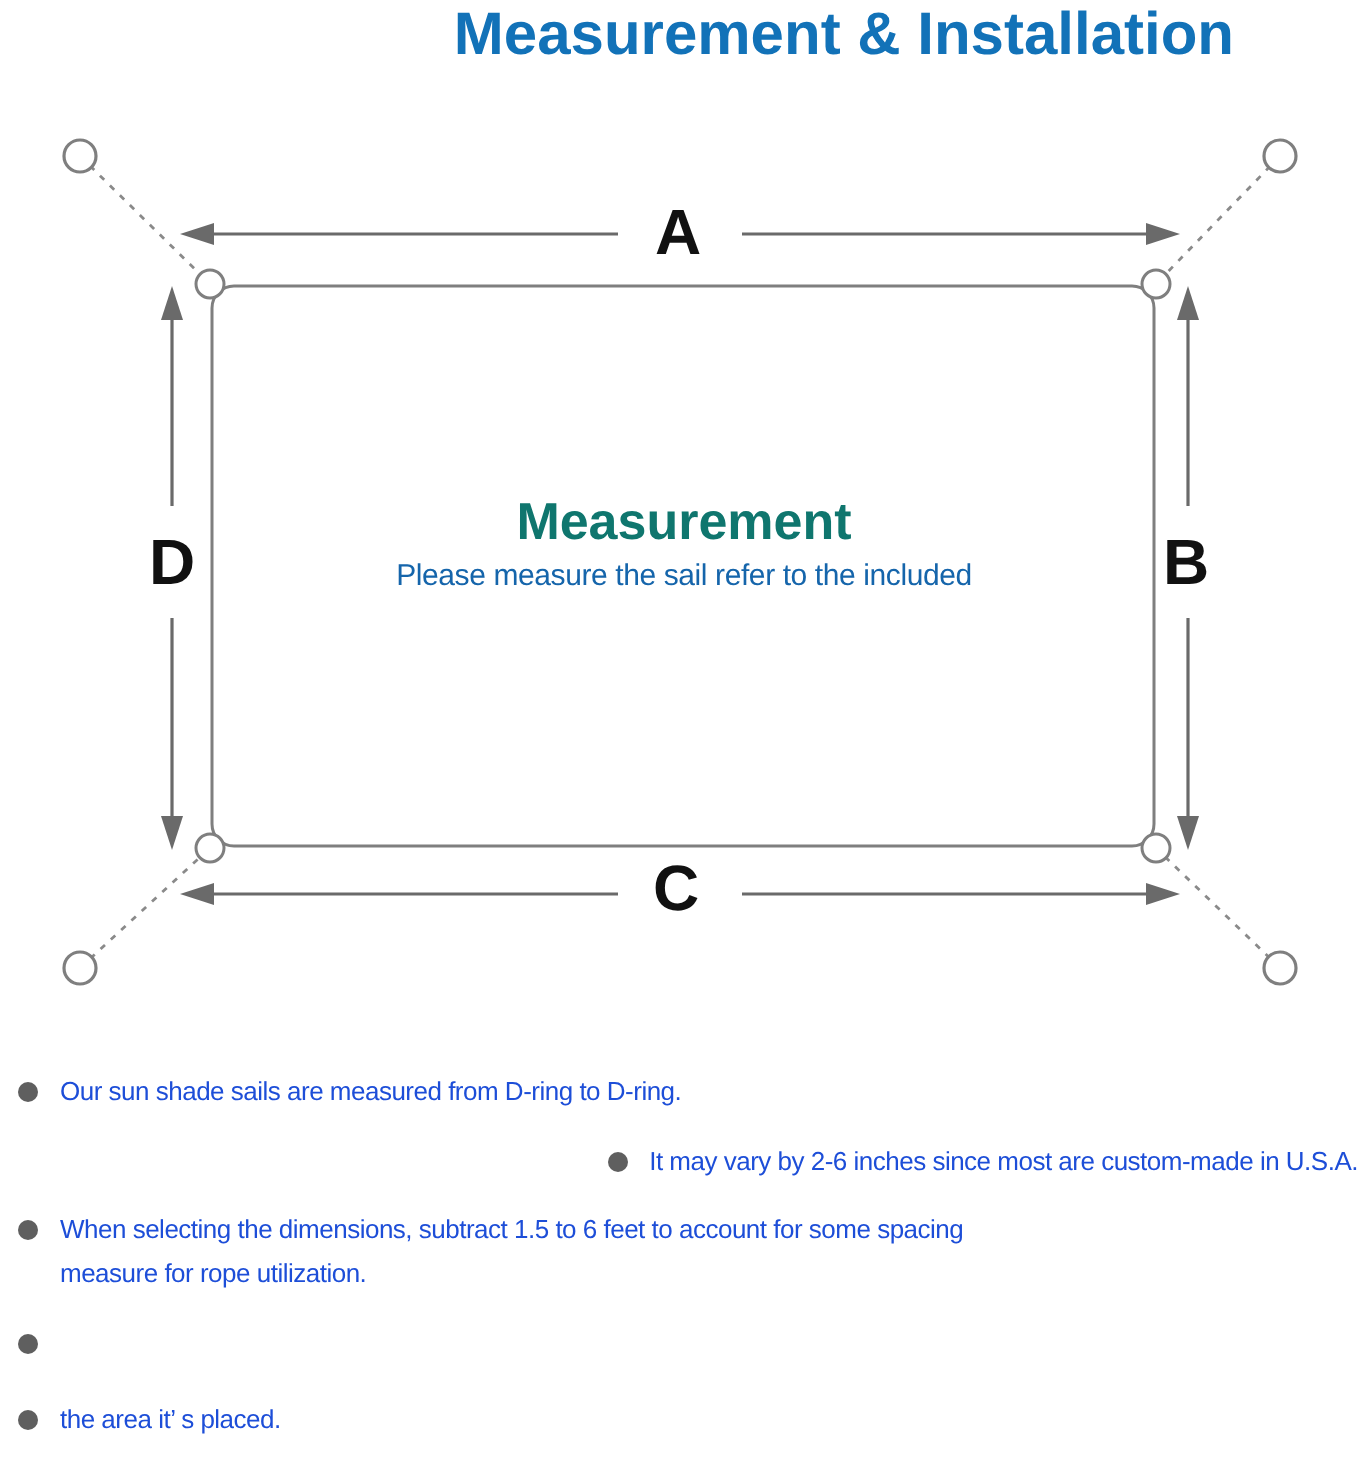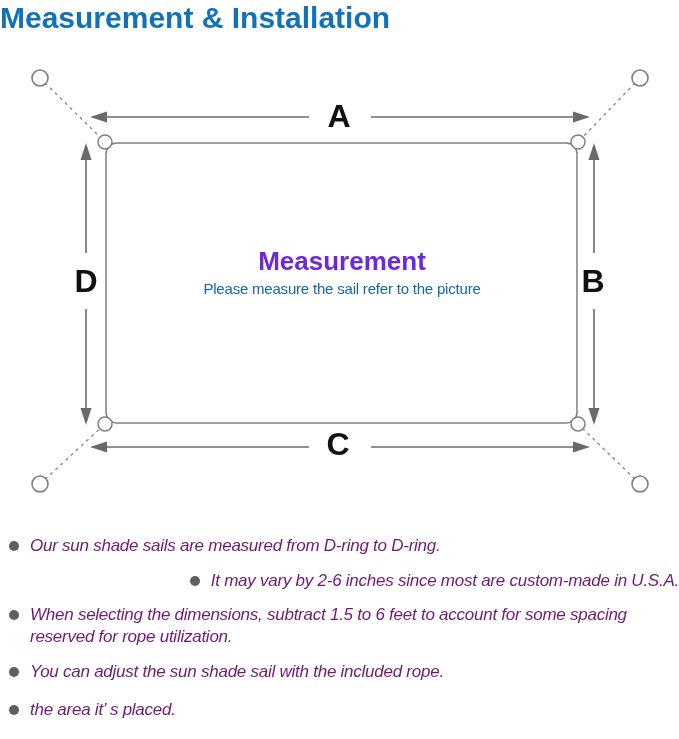--- a/index.html
+++ b/index.html
@@ -1,49 +1,49 @@
 <!DOCTYPE html>
 <html><head>
 <meta charset="utf-8">
 <style>
   html,body{margin:0;padding:0;}
   body{
     width:679px;height:739px;position:relative;background:#ffffff;
     font-family:"Liberation Sans",sans-serif;overflow:hidden;
   }
   .page-title{
-    position:absolute;top:1px;left:0;width:617px;text-align:left;
+    position:absolute;top:1px;left:0;width:617px;text-align:right;
     font-size:30px;font-weight:bold;color:#1272b8;letter-spacing:0px;
   }
   .diagram-svg{position:absolute;left:0;top:0;}
   .dim-label{
     position:absolute;transform:translate(-50%,-50%);
     font-size:32px;font-weight:bold;color:#111111;line-height:1;
   }
   .label-a{left:339px;top:116px;}
   .label-b{left:593px;top:281px;}
   .label-c{left:338px;top:444px;}
   .label-d{left:86px;top:281px;}
   .center-title{
     position:absolute;left:342px;top:261px;transform:translate(-50%,-50%);
-    font-size:26px;font-weight:bold;color:#6d28d9;white-space:nowrap;
+    font-size:26px;font-weight:bold;color:#0f766e;white-space:nowrap;
   }
   .center-subtitle{
     position:absolute;left:342px;top:288px;transform:translate(-50%,-50%);
     font-size:15px;color:#1565ab;white-space:nowrap;letter-spacing:-0.2px;
   }
   .bullet-row{
     position:absolute;left:9px;right:0;display:flex;align-items:flex-start;
   }
   .bullet-dot{
     flex:0 0 auto;width:10px;height:10px;border-radius:50%;
     background:#5f5f5f;margin-top:6px;margin-right:11px;
   }
   .bullet-text{
-    font-size:17px;line-height:22px;color:#701a75;letter-spacing:-0.25px;font-style:italic;
+    font-size:13px;line-height:22px;color:#1d4ed8;letter-spacing:-0.25px;
   }
   .bullet-text span{display:block;white-space:nowrap;}
   .row-1{top:535px;}
   .row-2{top:570px;justify-content:flex-end;}
   .row-3{top:604px;}
   .row-4{top:661px;}
   .row-5{top:699px;}
 </style>
 </head>
 <body>
@@ -103,45 +103,42 @@
     <polygon points="594,425 588.5,408 599.5,408" stroke="none"></polygon>
   </g>
 </svg>
 
 <div class="dim-label label-a">A</div>
 <div class="dim-label label-b">B</div>
 <div class="dim-label label-c">C</div>
 <div class="dim-label label-d">D</div>
 
 <div class="center-title">Measurement</div>
-<div class="center-subtitle">Please measure the sail refer to the picture</div>
+<div class="center-subtitle">Please measure the sail refer to the included</div>
 
 <div class="bullet-row row-1">
   <div class="bullet-dot"></div>
   <div class="bullet-text">
     <span>Our sun shade sails are measured from D-ring to D-ring.</span>
   </div>
 </div>
 <div class="bullet-row row-2">
   <div class="bullet-dot"></div>
   <div class="bullet-text">
     <span>It may vary by 2-6 inches since most are custom-made in U.S.A.</span>
   </div>
 </div>
 <div class="bullet-row row-3">
   <div class="bullet-dot"></div>
   <div class="bullet-text">
     <span>When selecting the dimensions, subtract 1.5 to 6 feet to account for some spacing</span>
-    <span>reserved for rope utilization.</span>
+    <span>measure for rope utilization.</span>
   </div>
 </div>
 <div class="bullet-row row-4">
   <div class="bullet-dot"></div>
-  <div class="bullet-text">
-    <span>You can adjust the sun shade sail with the included rope.</span>
-  </div>
 </div>
 <div class="bullet-row row-5">
   <div class="bullet-dot"></div>
   <div class="bullet-text">
     <span>the area it’ s placed.</span>
   </div>
 </div>
 
 </body></html>

